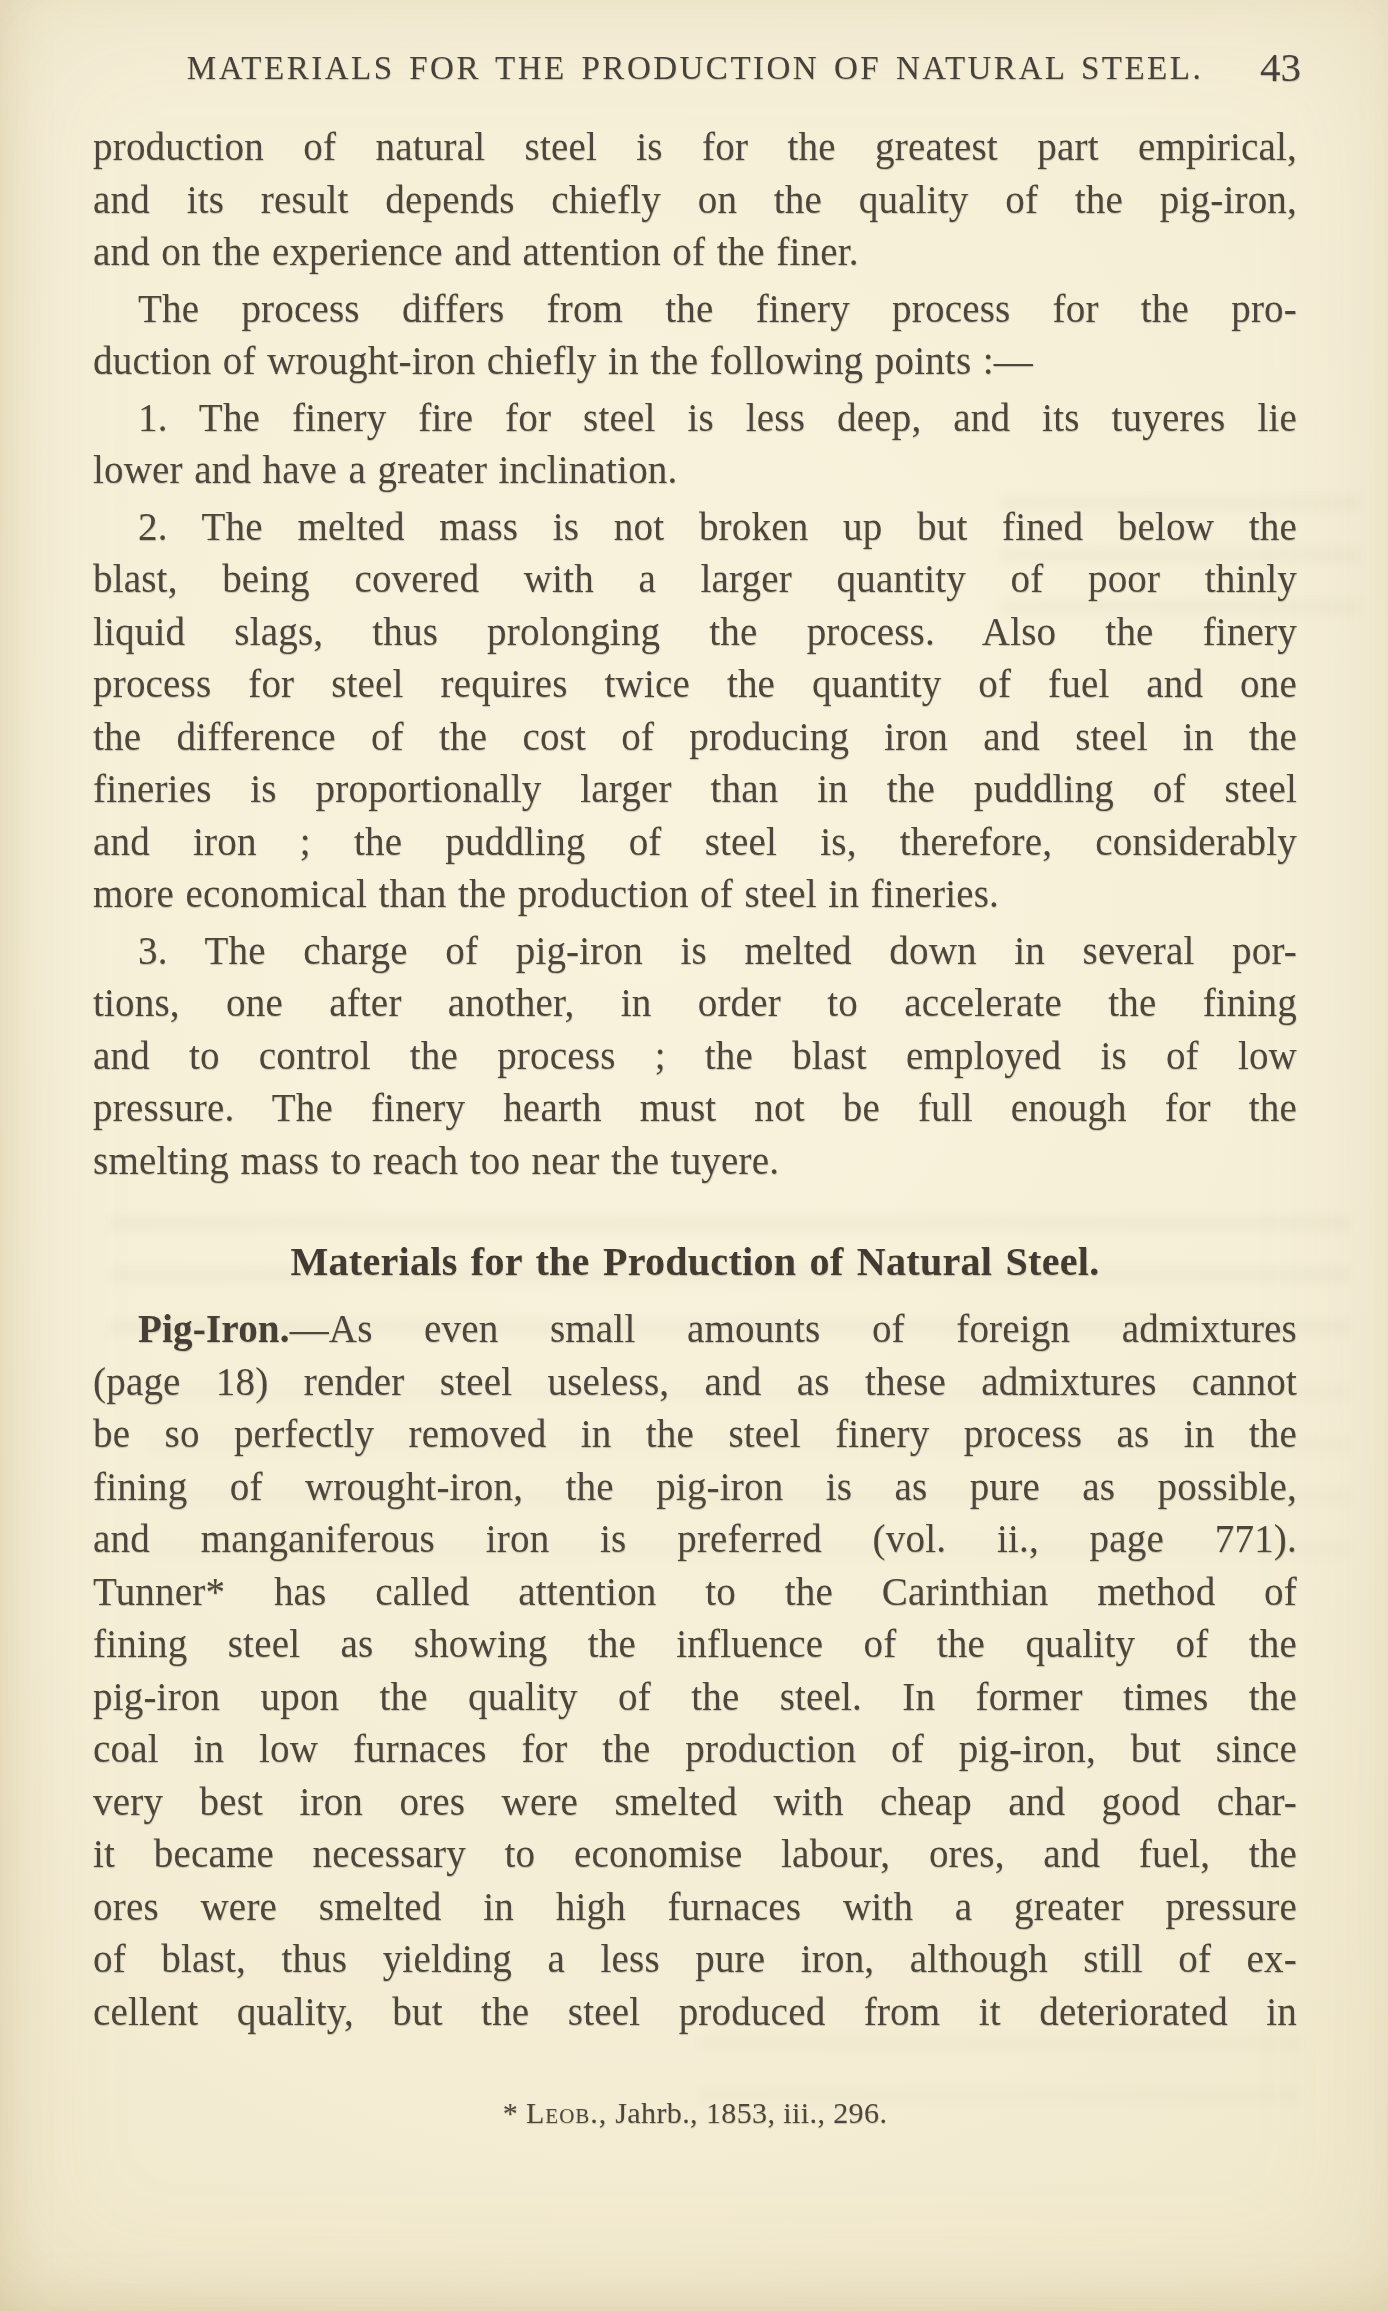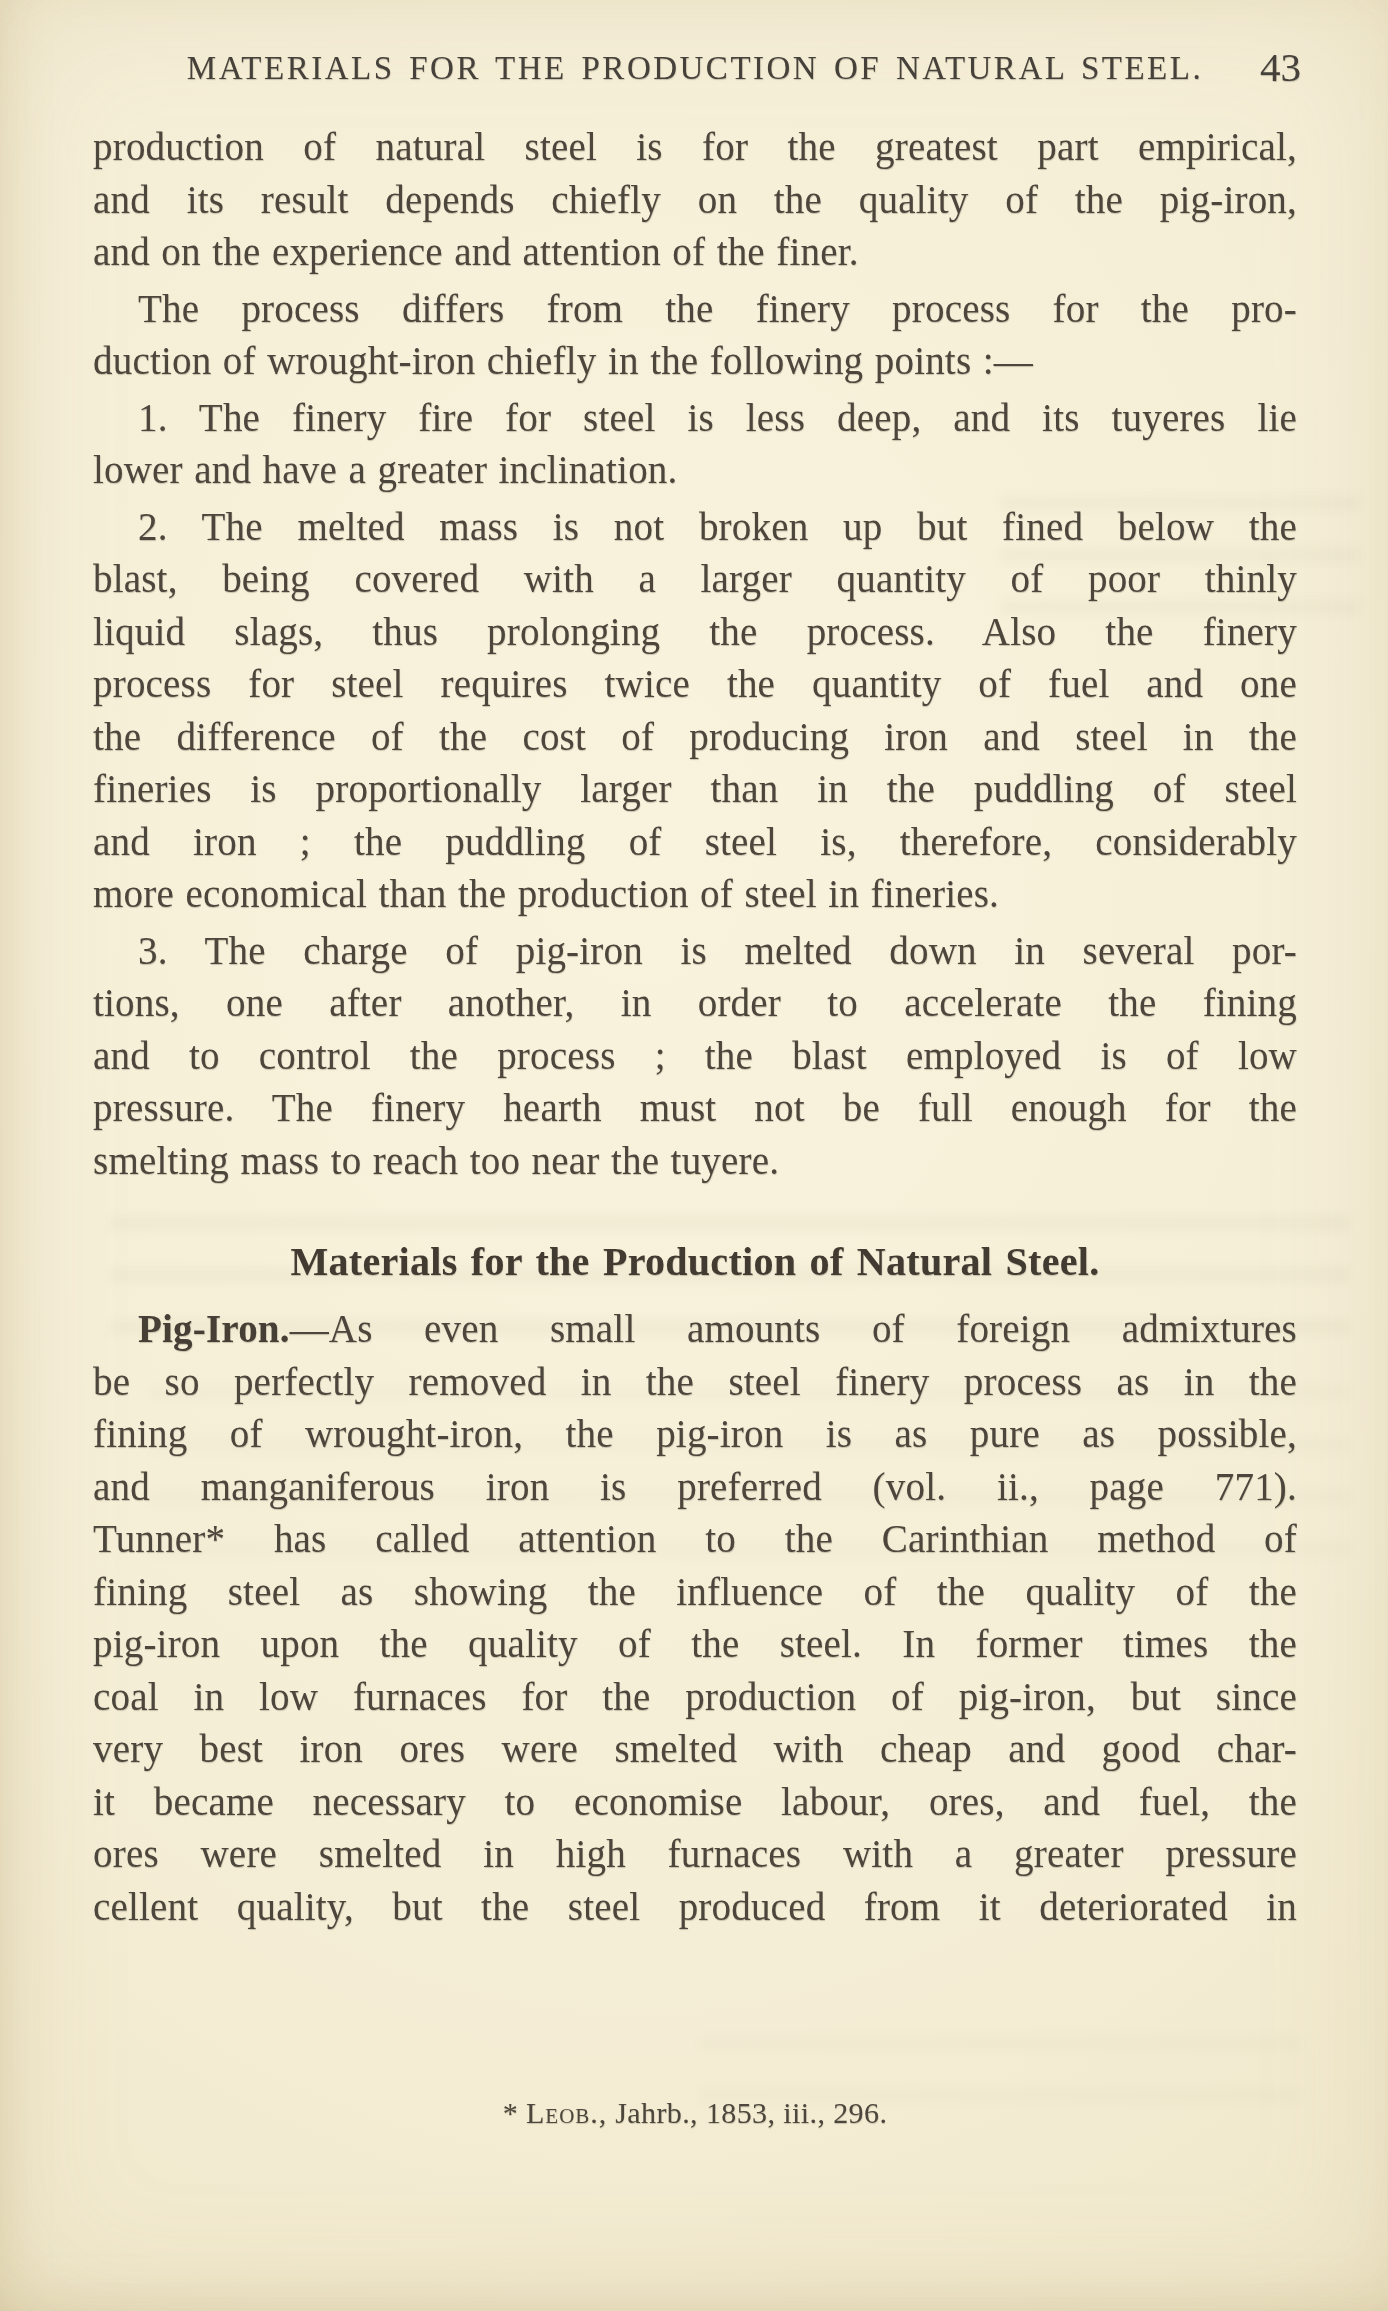--- a/index.html
+++ b/index.html
@@ -171,30 +171,32 @@
       <div class="paragraph">
         <div class="line indent">3. The charge of pig-iron is melted down in several por-</div>
         <div class="line">tions, one after another, in order to accelerate the fining</div>
         <div class="line">and to control the process ; the blast employed is of low</div>
         <div class="line">pressure.  The finery hearth must not be full enough for the</div>
         <div class="line end">smelting mass to reach too near the tuyere.</div>
       </div>
       <div class="section-heading">Materials for the Production of Natural Steel.</div>
       <div class="paragraph">
         <div class="line indent"><b>Pig-Iron.</b>—As even small amounts of foreign admixtures</div>
+        <div class="line">(page 18) render steel useless, and as these admixtures cannot</div>
         <div class="line">be so perfectly removed in the steel finery process as in the</div>
         <div class="line">fining of wrought-iron, the pig-iron is as pure as possible,</div>
         <div class="line">and manganiferous iron is preferred (vol. ii., page 771).</div>
         <div class="line">Tunner* has called attention to the Carinthian method of</div>
         <div class="line">fining steel as showing the influence of the quality of the</div>
         <div class="line">pig-iron upon the quality of the steel.  In former times the</div>
         <div class="line">coal in low furnaces for the production of pig-iron, but since</div>
         <div class="line">very best iron ores were smelted with cheap and good char-</div>
         <div class="line">it became necessary to economise labour, ores, and fuel, the</div>
         <div class="line">ores were smelted in high furnaces with a greater pressure</div>
+        <div class="line">of blast, thus yielding a less pure iron, although still of ex-</div>
         <div class="line">cellent quality, but the steel produced from it deteriorated in</div>
       </div>
     </div>
 
   <div class="footnote">
     <span>*</span>
     <span class="sc">Leob.,</span>
     <span>Jahrb., 1853, iii., 296.</span>
   </div>
 

